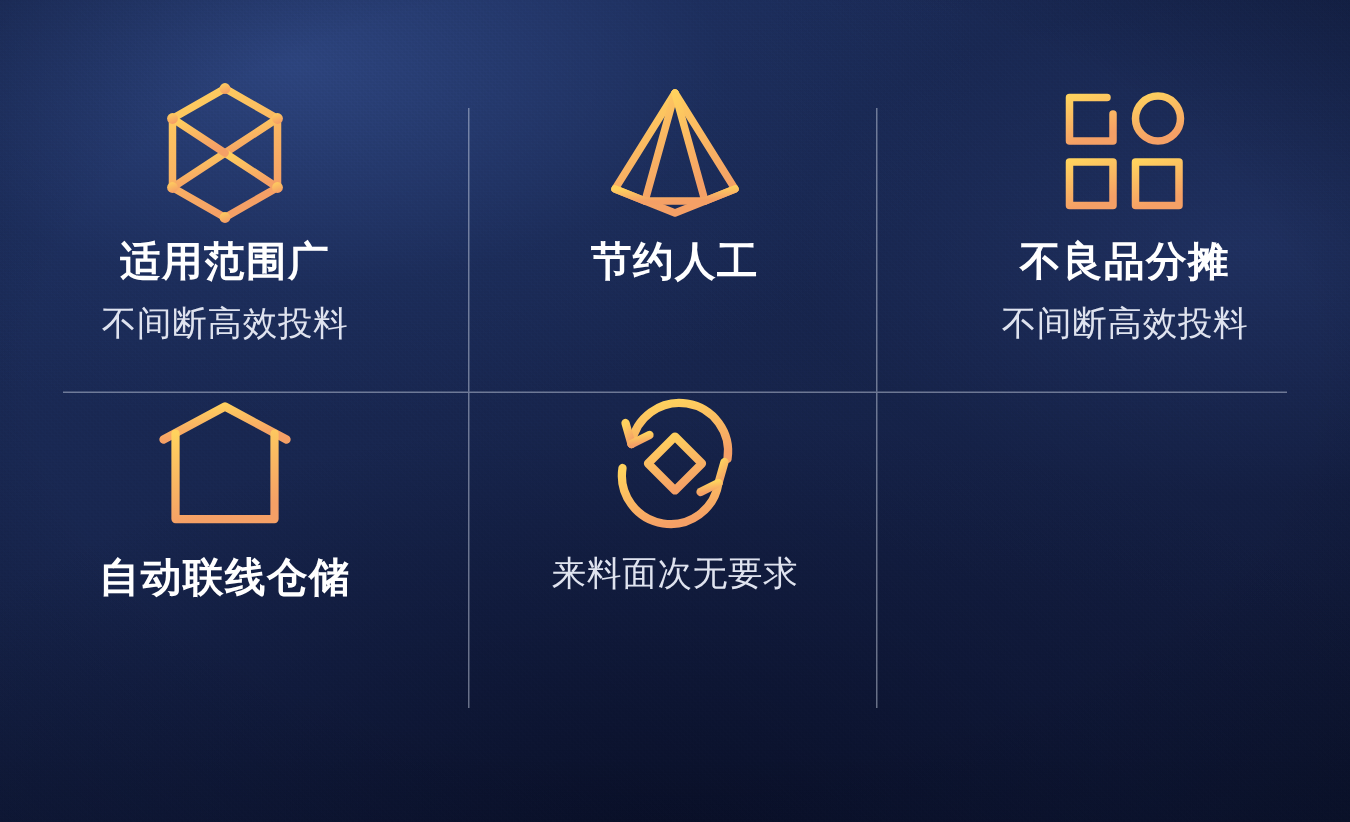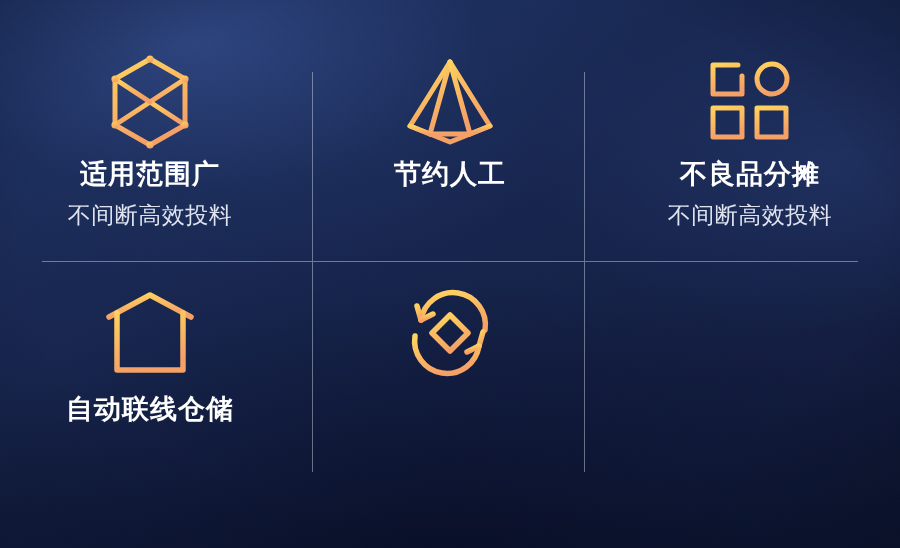--- a/index.html
+++ b/index.html
@@ -55,21 +55,21 @@
 
   .cell {
     position: relative;
     display: flex;
     flex-direction: column;
     align-items: center;
     justify-content: flex-start;
     box-sizing: border-box;
   }
   .cell.row-top { padding-top: 54px; }
-  .cell.row-bottom { padding-top: 24px; }
+  .cell.row-bottom { }
 
   .icon-wrap {
     width: 104px;
     height: 96px;
     display: flex;
     align-items: center;
     justify-content: center;
   }
   .icon-wrap svg { display: block; overflow: visible; }
 
@@ -240,17 +240,18 @@
             <path d="M14 30 L26 24"></path>
 
             <path d="M8 46 A32 32 0 0 0 72 56"></path>
             <path d="M72 56 L76 42"></path>
             <path d="M72 56 L60 62"></path>
 
             <path d="M43 25 L61 43 L43 61 L25 43 Z"></path>
           </g>
         </svg>
       </div>
+      <div class="subtitle">来料面次无要求</div>
     </div>
 
 
   </div>
 </div>
 
 </body></html>

